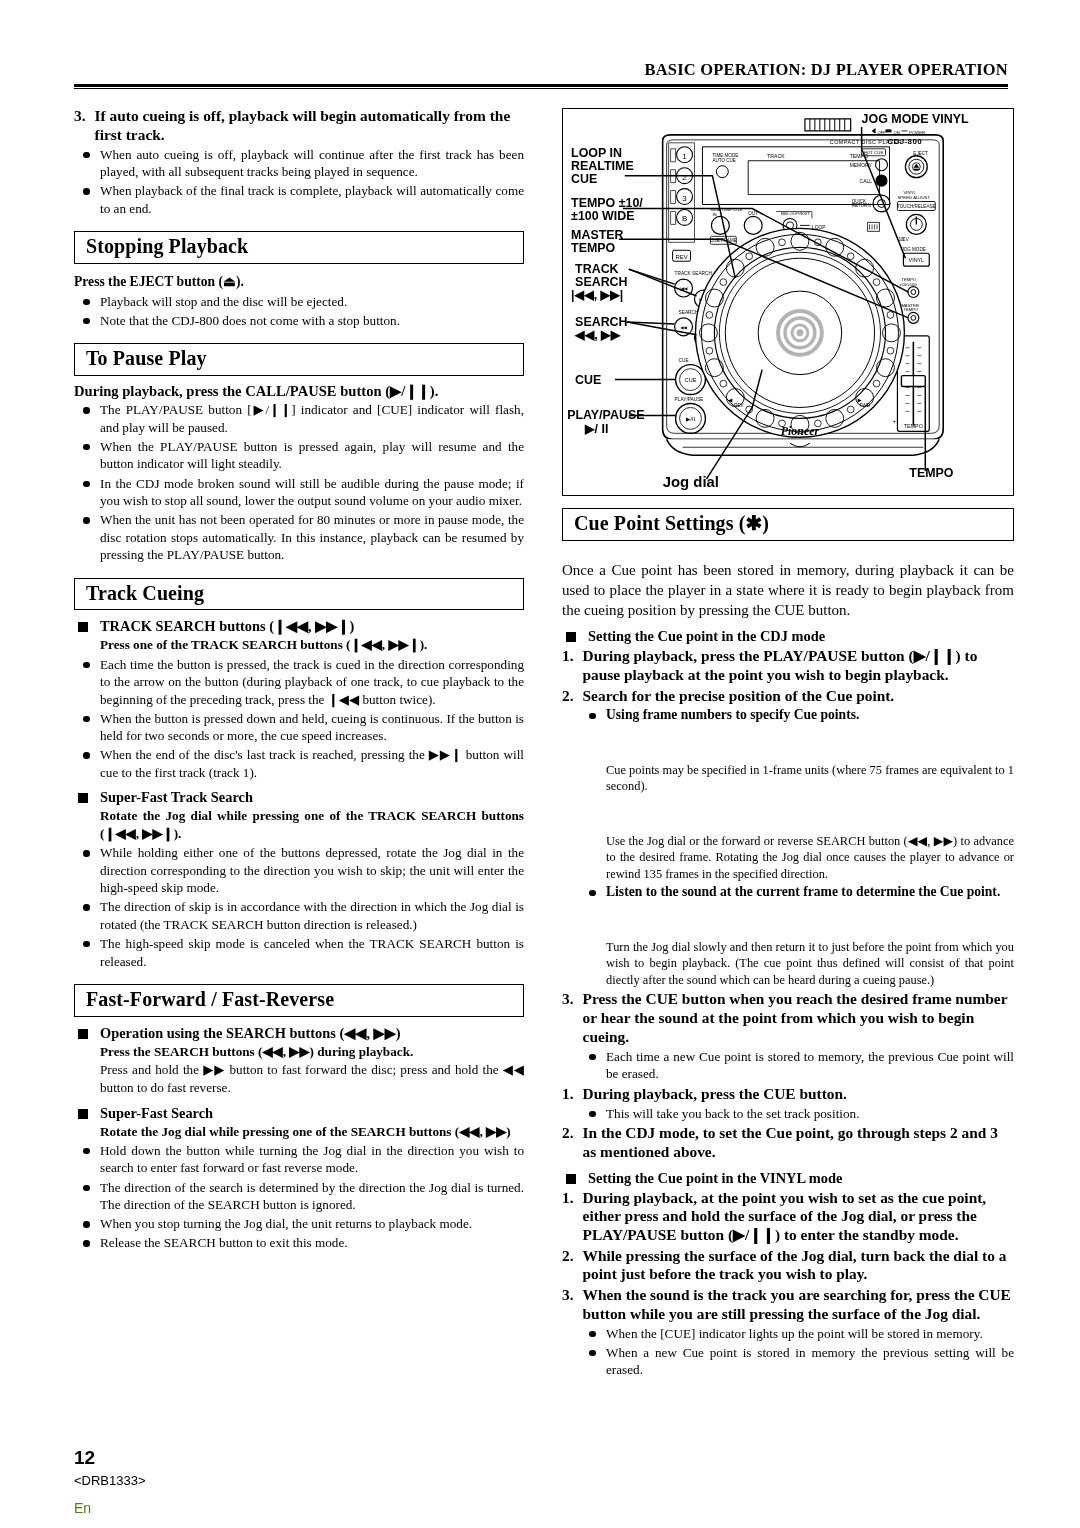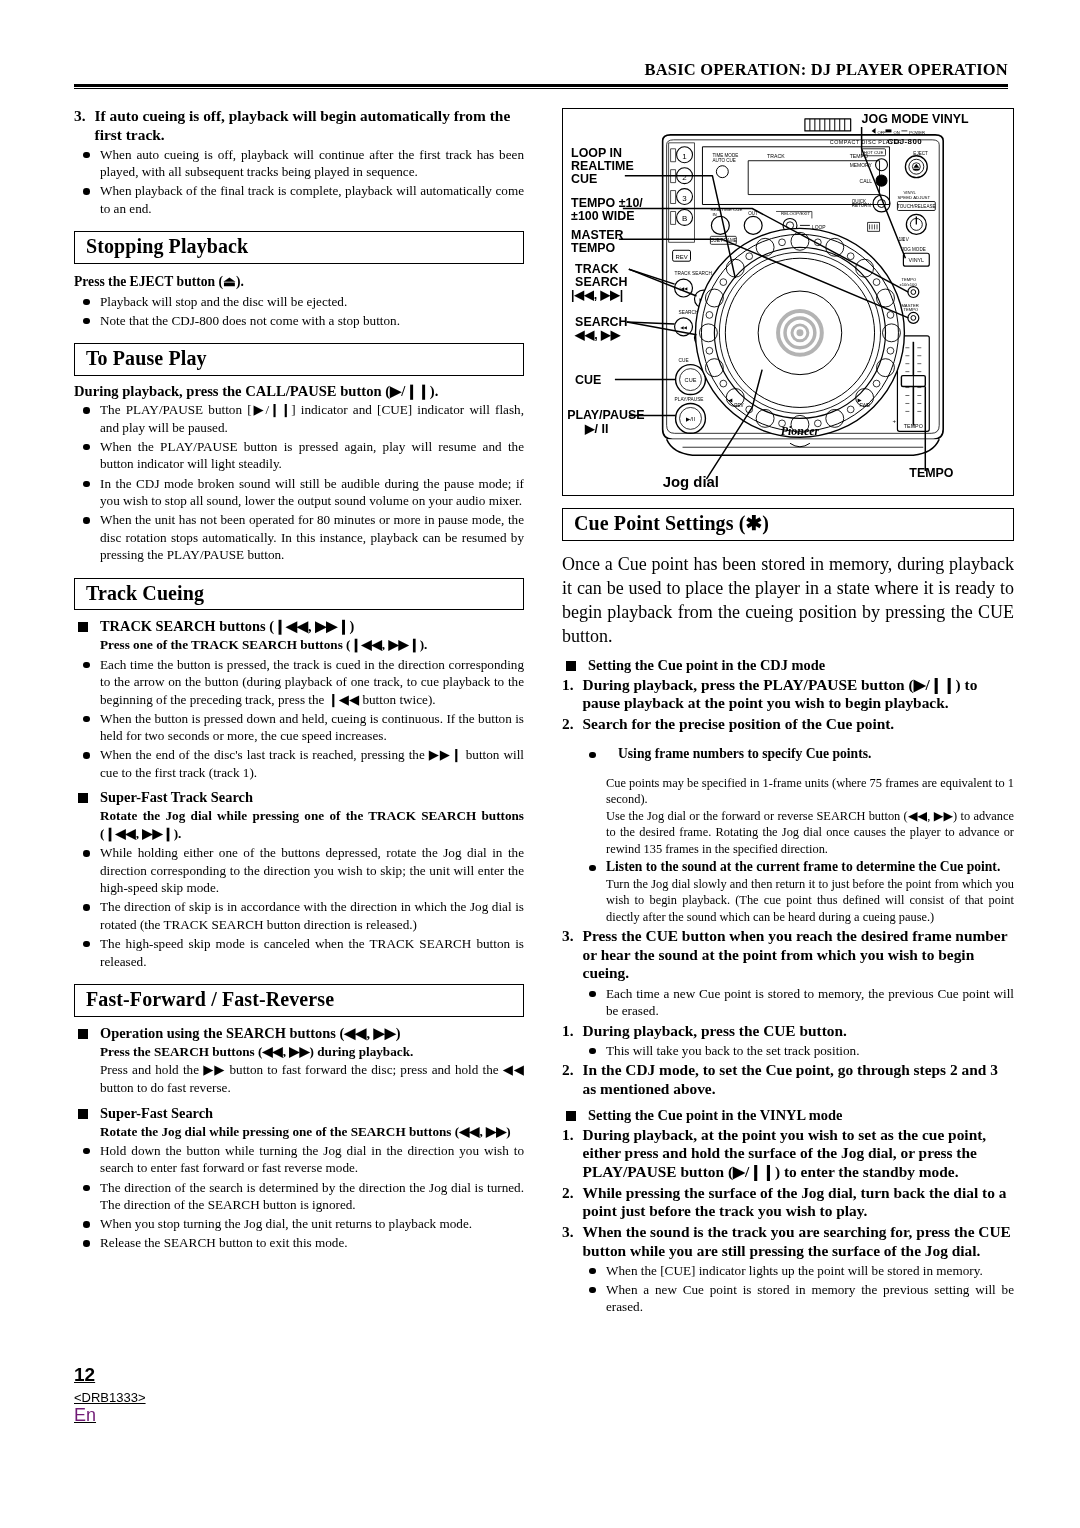--- a/index.html
+++ b/index.html
@@ -27,21 +27,21 @@
   .num-head {
     display:flex; gap:9px; font-weight:bold; font-size:15.4px;
     line-height:1.21; margin-top:2px;
   }
   .num-head .n { flex:0 0 auto; }
   .num-head .t { flex:1 1 auto; }
 
   .sub-bold { font-weight:bold; font-size:13.6px; line-height:1.25; margin-top:10px; }
   .sub-bold-lg { font-weight:bold; font-size:14.6px; line-height:1.24; margin-top:3px; }
 
-  .para { font-size:18px; line-height:1.35; text-align:justify; margin-top:11px; }
+  .para { font-size:15px; line-height:1.35; text-align:justify; margin-top:19px; }
 
   ul.bl { list-style:none; margin:1px 0 0 0; padding:0; }
   ul.bl > li {
     position:relative; padding-left:26px; font-size:13.2px;
     line-height:1.33; text-align:justify; margin-top:1.5px;
   }
   ul.bl > li::before {
     content:""; position:absolute; left:9px; top:6px;
     width:6.5px; height:6.5px; border-radius:50%; background:#000;
   }
@@ -54,29 +54,29 @@
   .sq-head::before {
     content:""; position:absolute; left:4px; top:5px;
     width:10px; height:10px; background:#000;
   }
 
   .boxhead {
     border:1.6px solid #000; padding:3px 0 4px 11px;
     font-weight:bold; font-size:20px; letter-spacing:.1px;
     margin:14px 0 6px 0; line-height:1.18;
   }
-  .sm { font-size:12.4px; }
+  .sm { font-size:12.4px;margin-top:38px; }
 
   .subtext { font-size:13.2px; line-height:1.34; text-align:justify; margin-top:1px; padding-left:26px; }
 
   
-  .footer { position:absolute; left:74px; top:1364px;text-decoration:underline; }
+  .footer { position:absolute; left:74px; top:1447px; }
   .footer .pg { font-family:"Liberation Sans", sans-serif; font-weight:bold; font-size:19px; }
   .footer .code { font-family:"Liberation Sans", sans-serif; font-size:13px; margin-top:4px; }
-  .footer .lang { font-family:"Liberation Sans", sans-serif; font-size:18px; margin-top:0; color:#701a75; }
+  .footer .lang { font-family:"Liberation Sans", sans-serif; font-size:14px; margin-top:12px; color:#4d7c0f; }
 
   
   .diagram {
     position:absolute; left:562px; top:108px;
     width:452px; height:388px; border:1.4px solid #000; background:#fff;
   }
   .diagram svg { display:block; width:100%; height:100%; }
   .dg-lbl { font-family:"Liberation Sans", sans-serif; font-weight:bold; }
 </style>
 </head>
@@ -445,21 +445,21 @@
       <span class="t">During playback, press the PLAY/PAUSE button (▶/❙❙) to pause playback at the point you wish to begin playback.</span>
     </div>
 
     <div class="num-head">
       <span class="n">2.</span>
       <span class="t">Search for the precise position of the Cue point.</span>
     </div>
 
     <ul class="bl deep">
       <li>
-        <span class="sub-bold" style="margin:12px;display:block;">Using frame numbers to specify Cue points.</span>
+        <span class="sub-bold" style="margin:0;display:block;">Using frame numbers to specify Cue points.</span>
         <span class="sm" style="display:block;">Cue points may be specified in 1-frame units (where 75 frames are equivalent to 1 second).</span>
         <span class="sm" style="display:block;">Use the Jog dial or the forward or reverse SEARCH button (◀◀, ▶▶) to advance to the desired frame. Rotating the Jog dial once causes the player to advance or rewind 135 frames in the specified direction.</span>
       </li>
       <li>
         <span class="sub-bold" style="margin:0;display:block;">Listen to the sound at the current frame to determine the Cue point.</span>
         <span class="sm" style="display:block;">Turn the Jog dial slowly and then return it to just before the point from which you wish to begin playback. (The cue point thus defined will consist of that point diectly after the sound which can be heard during a cueing pause.)</span>
       </li>
     </ul>
 
     <div class="num-head">

